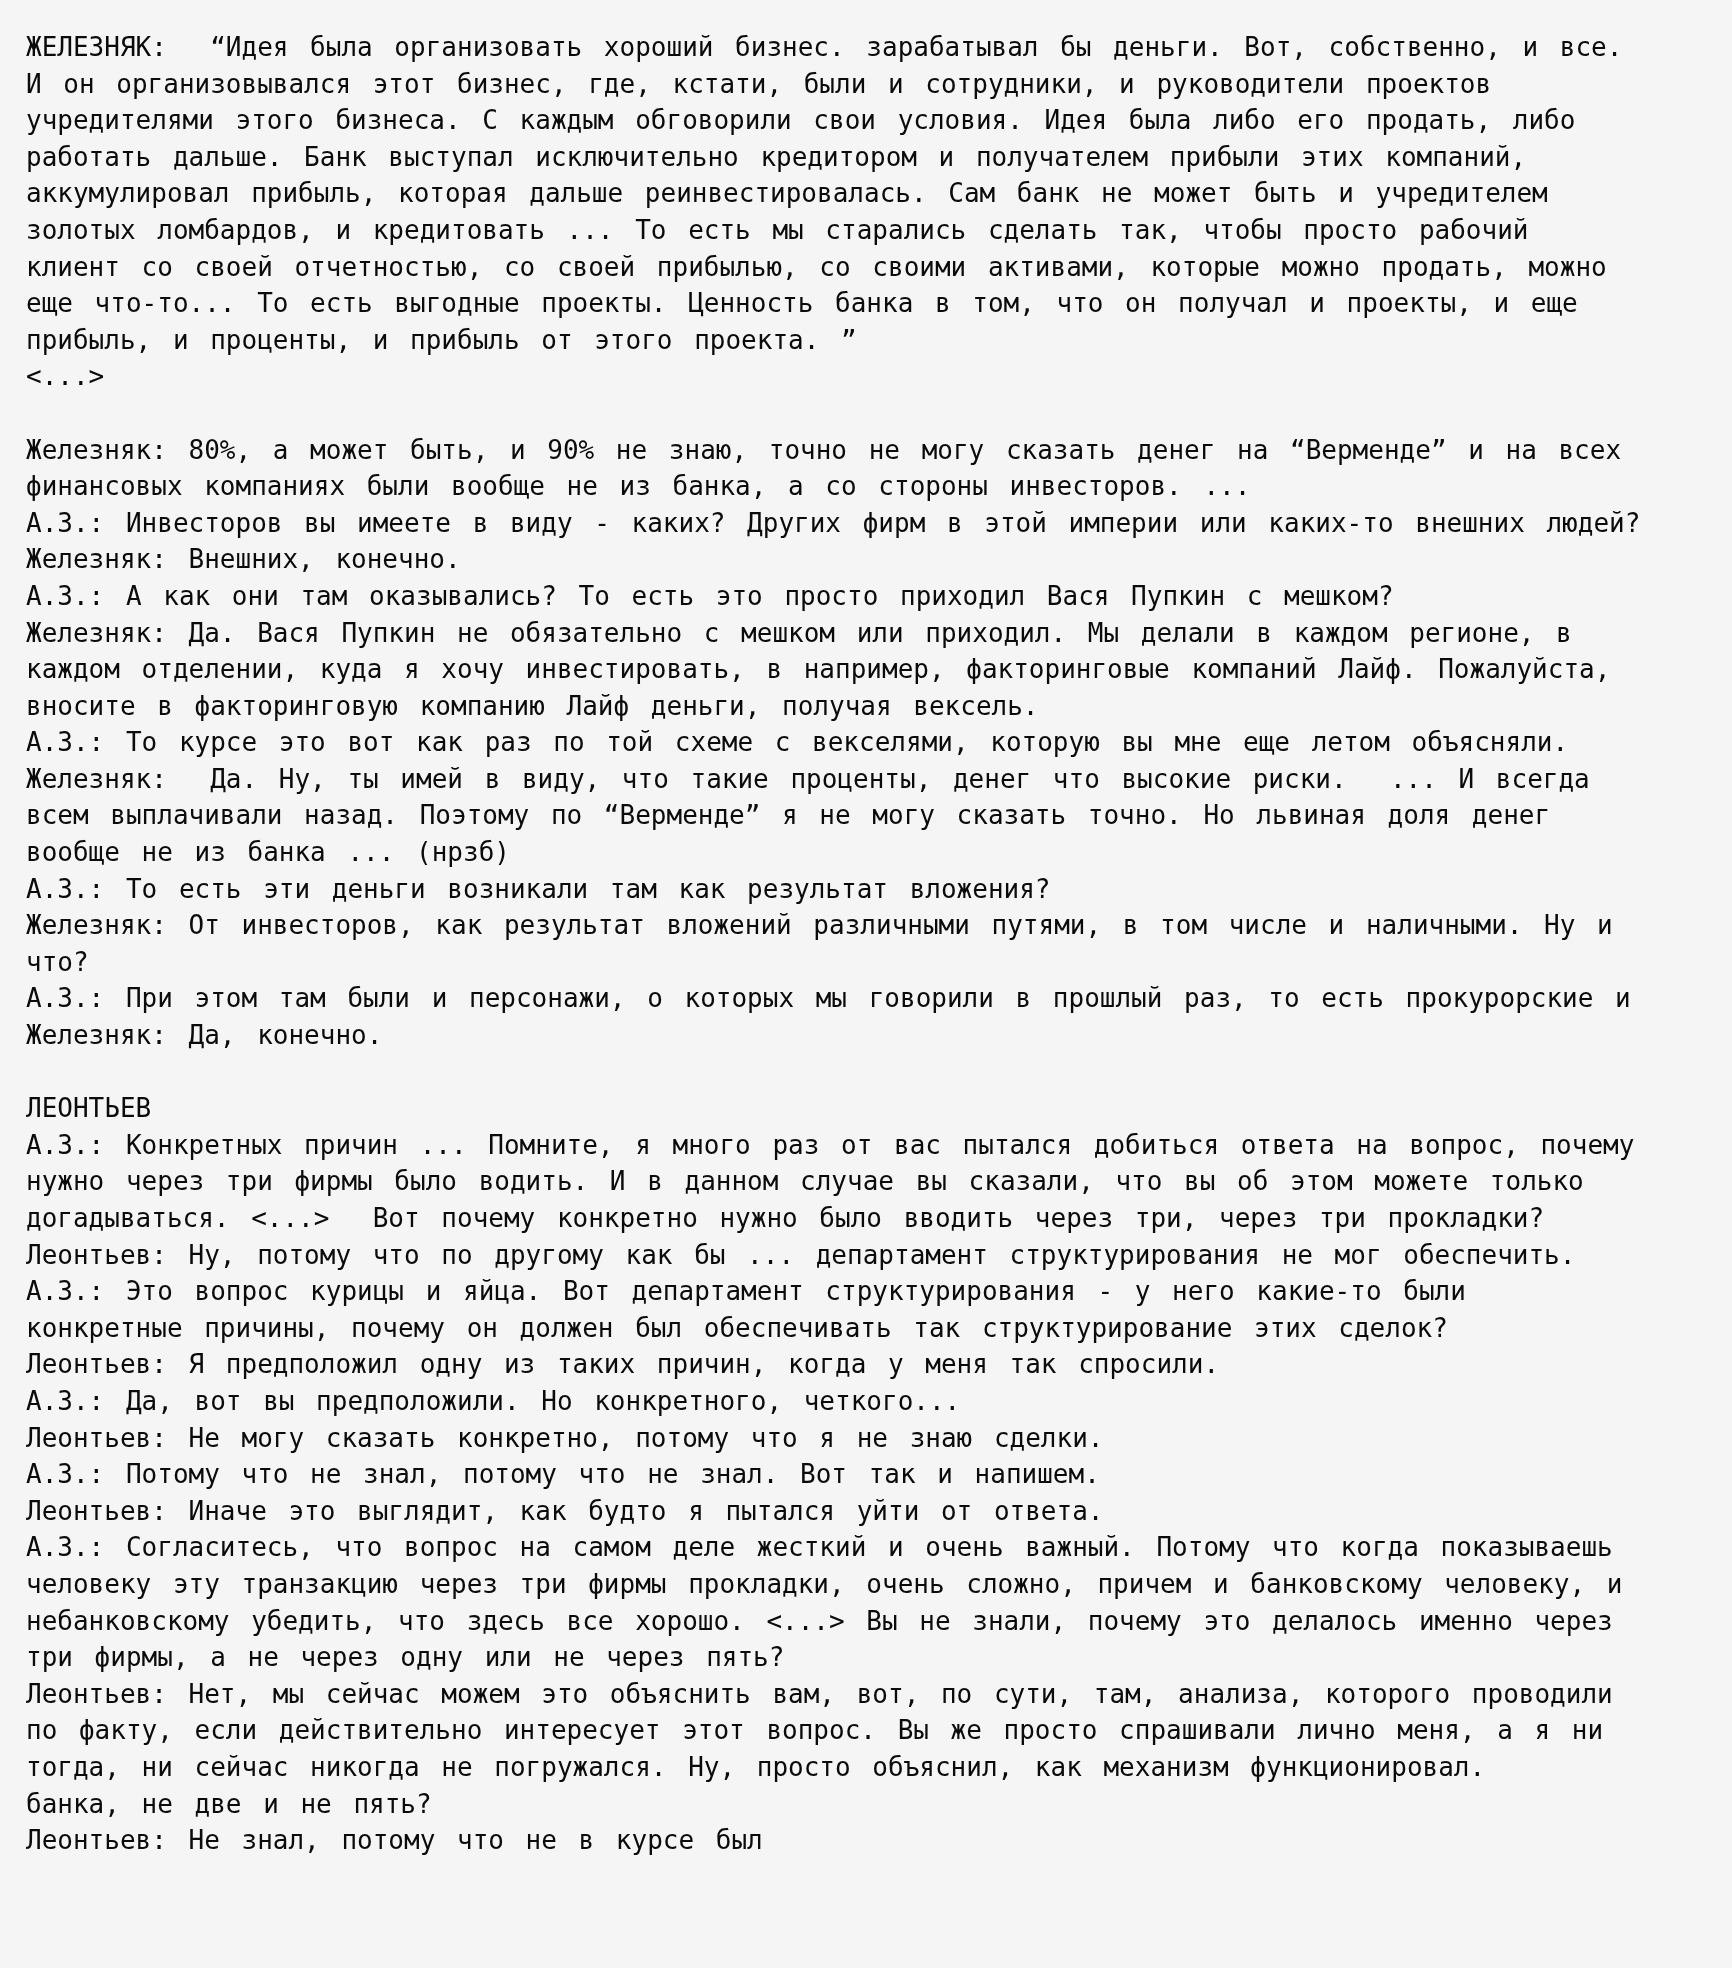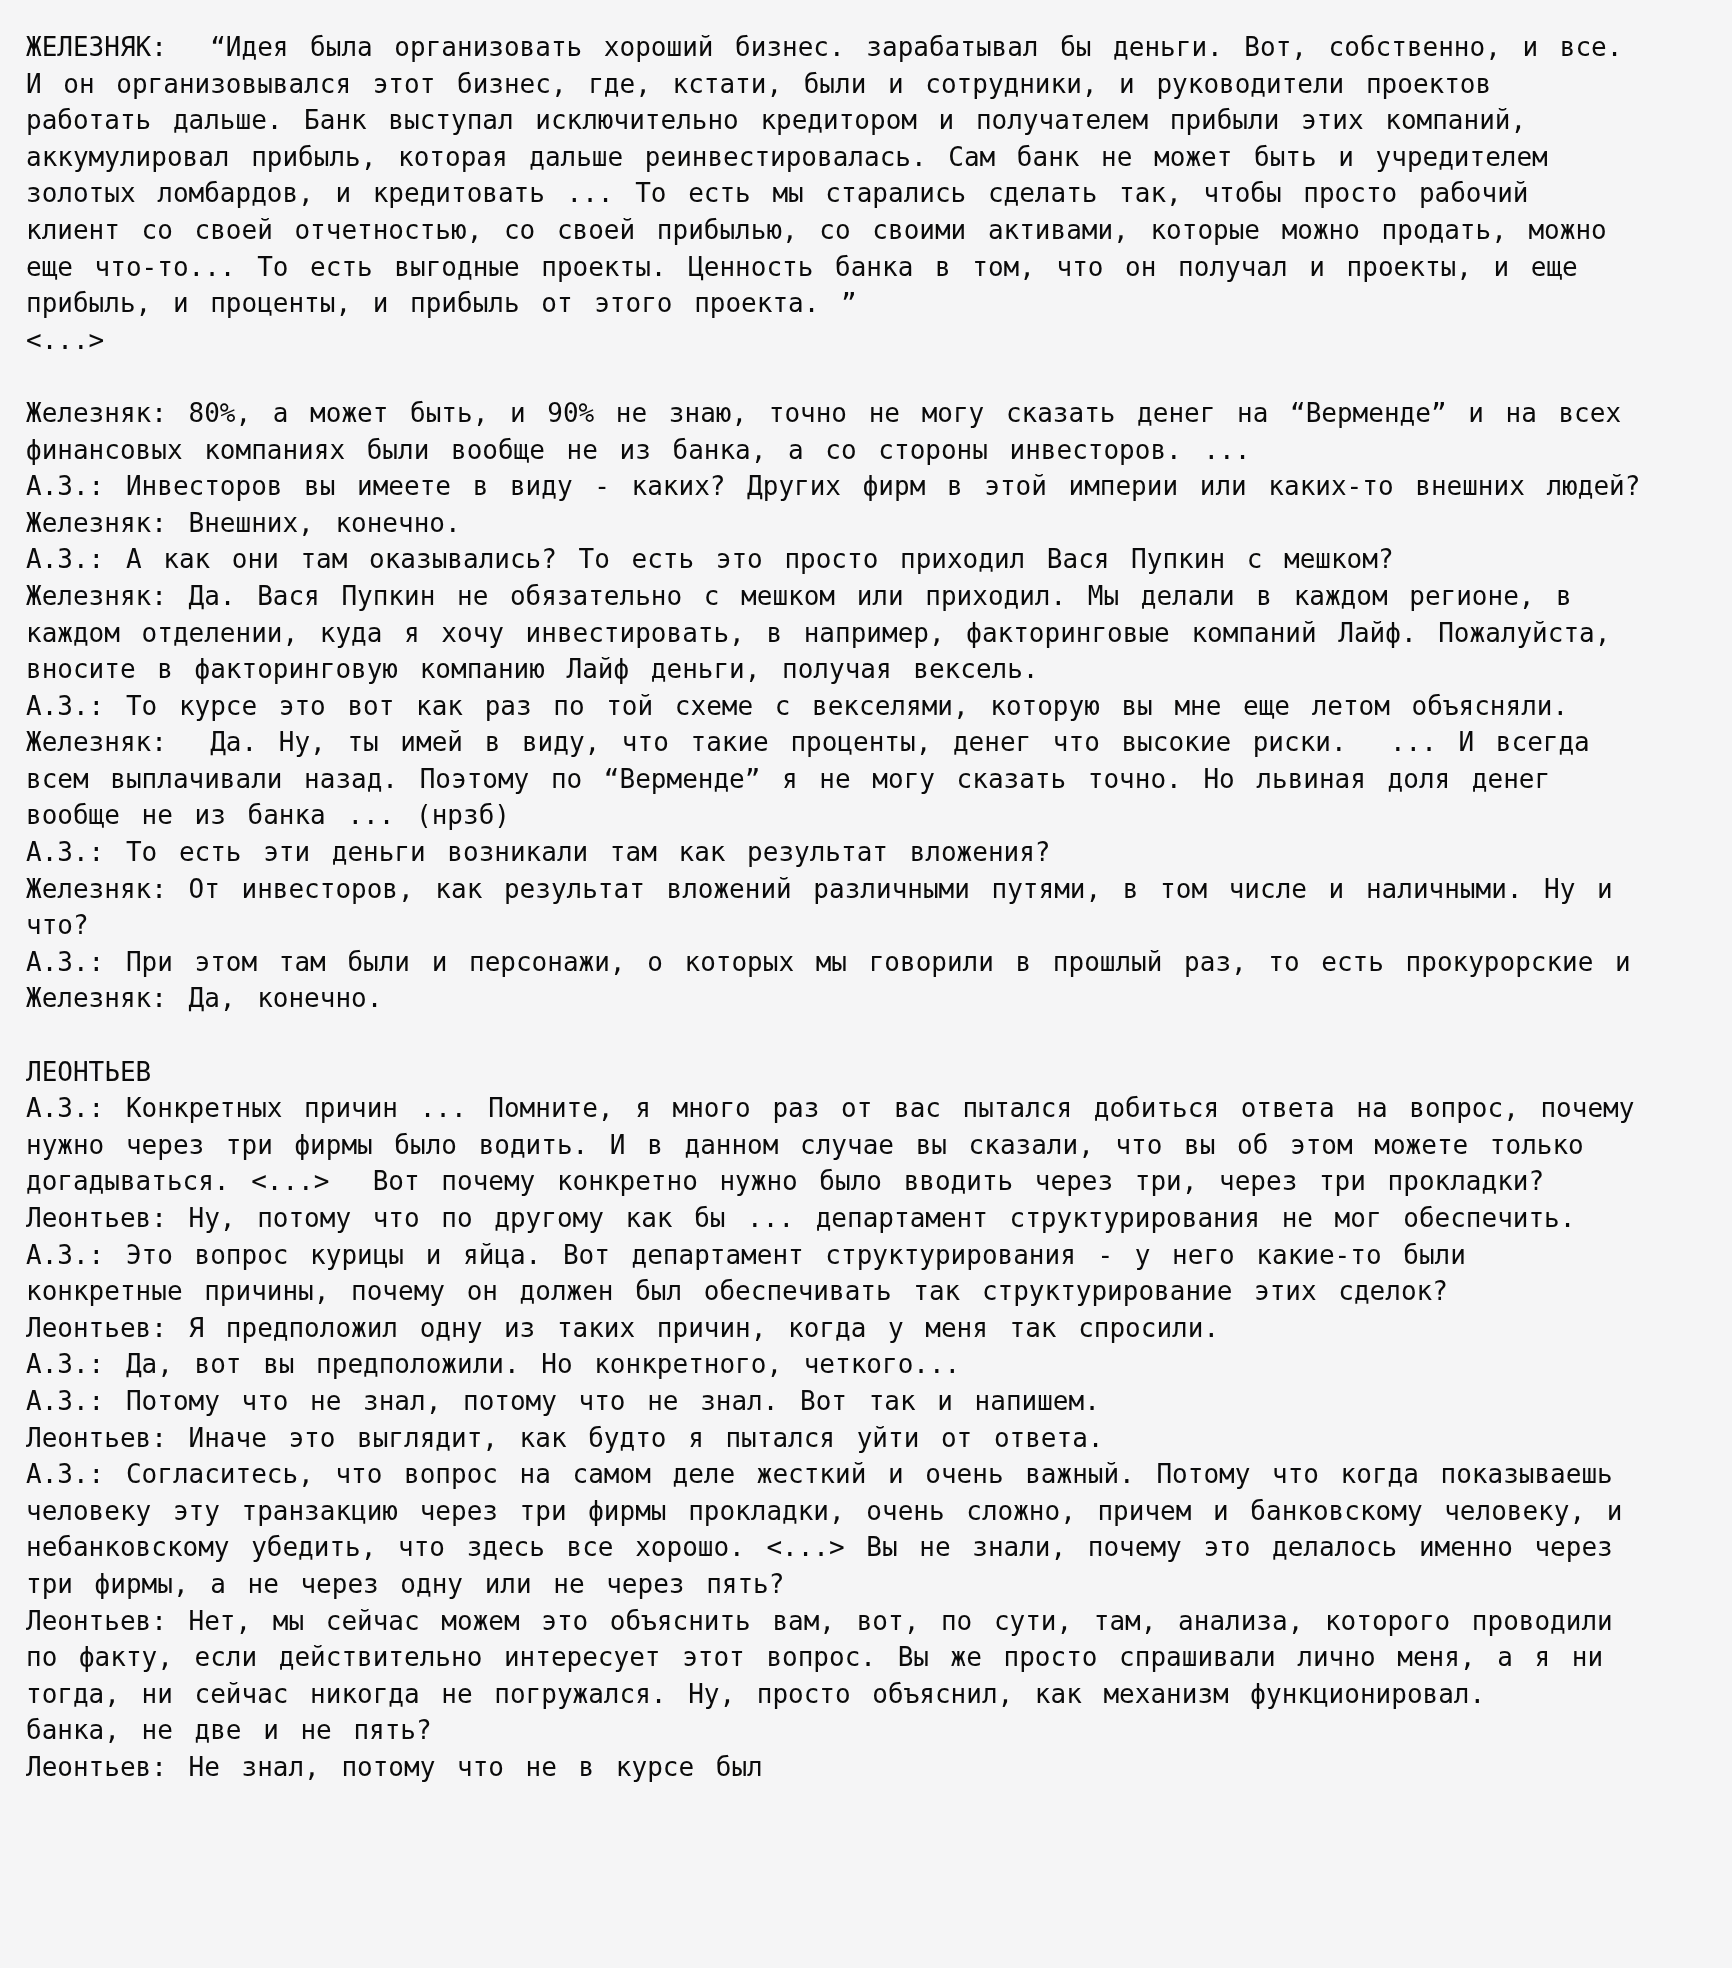--- a/index.html
+++ b/index.html
@@ -31,20 +31,21 @@
     min-height: 36.6px;
   }
 </style>
 </head>
 <body style="background: rgb(245, 245, 246);">
 
 <div class="page">
   <div class="transcript" style="color: rgb(11, 11, 11);">
       <div class="line">ЖЕЛЕЗНЯК:  “Идея была организовать хороший бизнес. зарабатывал бы деньги. Вот, собственно, и все.</div>
       <div class="line">И он организовывался этот бизнес, где, кстати, были и сотрудники, и руководители проектов</div>
+      <div class="line">учредителями этого бизнеса. С каждым обговорили свои условия. Идея была либо его продать, либо</div>
       <div class="line">работать дальше. Банк выступал исключительно кредитором и получателем прибыли этих компаний,</div>
       <div class="line">аккумулировал прибыль, которая дальше реинвестировалась. Сам банк не может быть и учредителем</div>
       <div class="line">золотых ломбардов, и кредитовать ... То есть мы старались сделать так, чтобы просто рабочий</div>
       <div class="line">клиент со своей отчетностью, со своей прибылью, со своими активами, которые можно продать, можно</div>
       <div class="line">еще что-то... То есть выгодные проекты. Ценность банка в том, что он получал и проекты, и еще</div>
       <div class="line">прибыль, и проценты, и прибыль от этого проекта. ”</div>
       <div class="line">&lt;...&gt;</div>
       <div class="line"></div>
       <div class="line">Железняк: 80%, а может быть, и 90% не знаю, точно не могу сказать денег на “Верменде” и на всех</div>
       <div class="line">финансовых компаниях были вообще не из банка, а со стороны инвесторов. ...</div>
@@ -66,20 +67,21 @@
       <div class="line"></div>
       <div class="line">ЛЕОНТЬЕВ</div>
       <div class="line">А.З.: Конкретных причин ... Помните, я много раз от вас пытался добиться ответа на вопрос, почему</div>
       <div class="line">нужно через три фирмы было водить. И в данном случае вы сказали, что вы об этом можете только</div>
       <div class="line">догадываться. &lt;...&gt;  Вот почему конкретно нужно было вводить через три, через три прокладки?</div>
       <div class="line">Леонтьев: Ну, потому что по другому как бы ... департамент структурирования не мог обеспечить.</div>
       <div class="line">А.З.: Это вопрос курицы и яйца. Вот департамент структурирования - у него какие-то были</div>
       <div class="line">конкретные причины, почему он должен был обеспечивать так структурирование этих сделок?</div>
       <div class="line">Леонтьев: Я предположил одну из таких причин, когда у меня так спросили.</div>
       <div class="line">А.З.: Да, вот вы предположили. Но конкретного, четкого...</div>
+      <div class="line">Леонтьев: Не могу сказать конкретно, потому что я не знаю сделки.</div>
       <div class="line">А.З.: Потому что не знал, потому что не знал. Вот так и напишем.</div>
       <div class="line">Леонтьев: Иначе это выглядит, как будто я пытался уйти от ответа.</div>
       <div class="line">А.З.: Согласитесь, что вопрос на самом деле жесткий и очень важный. Потому что когда показываешь</div>
       <div class="line">человеку эту транзакцию через три фирмы прокладки, очень сложно, причем и банковскому человеку, и</div>
       <div class="line">небанковскому убедить, что здесь все хорошо. &lt;...&gt; Вы не знали, почему это делалось именно через</div>
       <div class="line">три фирмы, а не через одну или не через пять?</div>
       <div class="line">Леонтьев: Нет, мы сейчас можем это объяснить вам, вот, по сути, там, анализа, которого проводили</div>
       <div class="line">по факту, если действительно интересует этот вопрос. Вы же просто спрашивали лично меня, а я ни</div>
       <div class="line">тогда, ни сейчас никогда не погружался. Ну, просто объяснил, как механизм функционировал.</div>
       <div class="line">банка, не две и не пять?</div>

